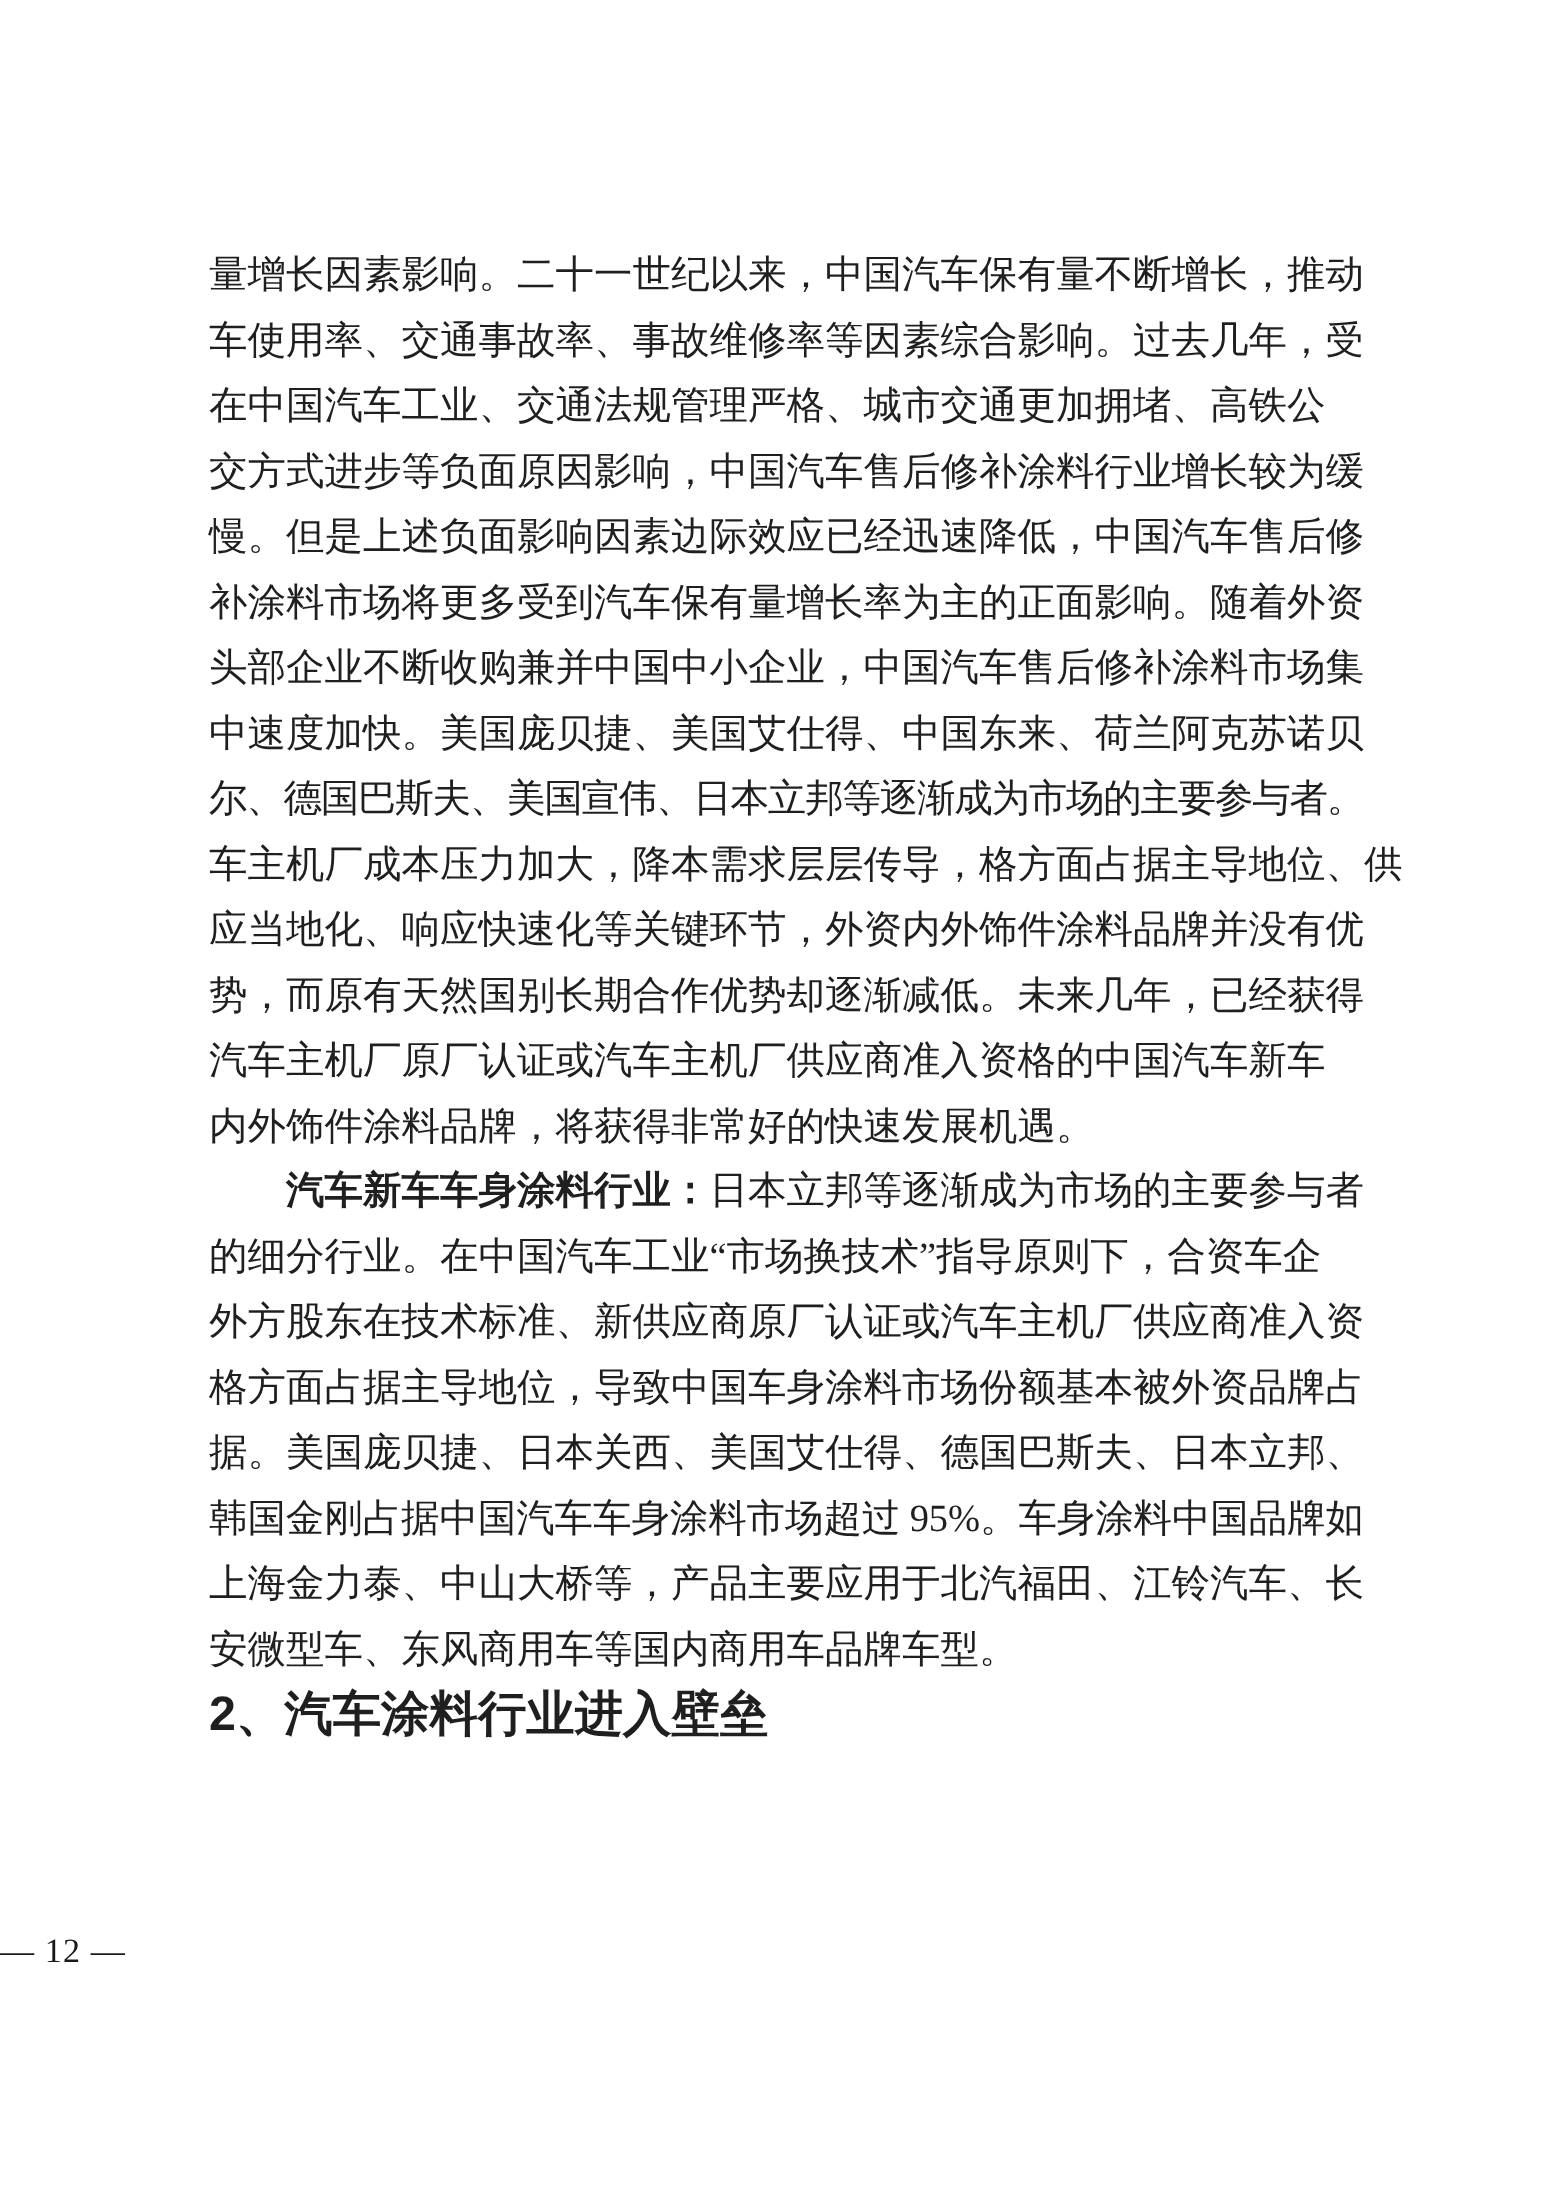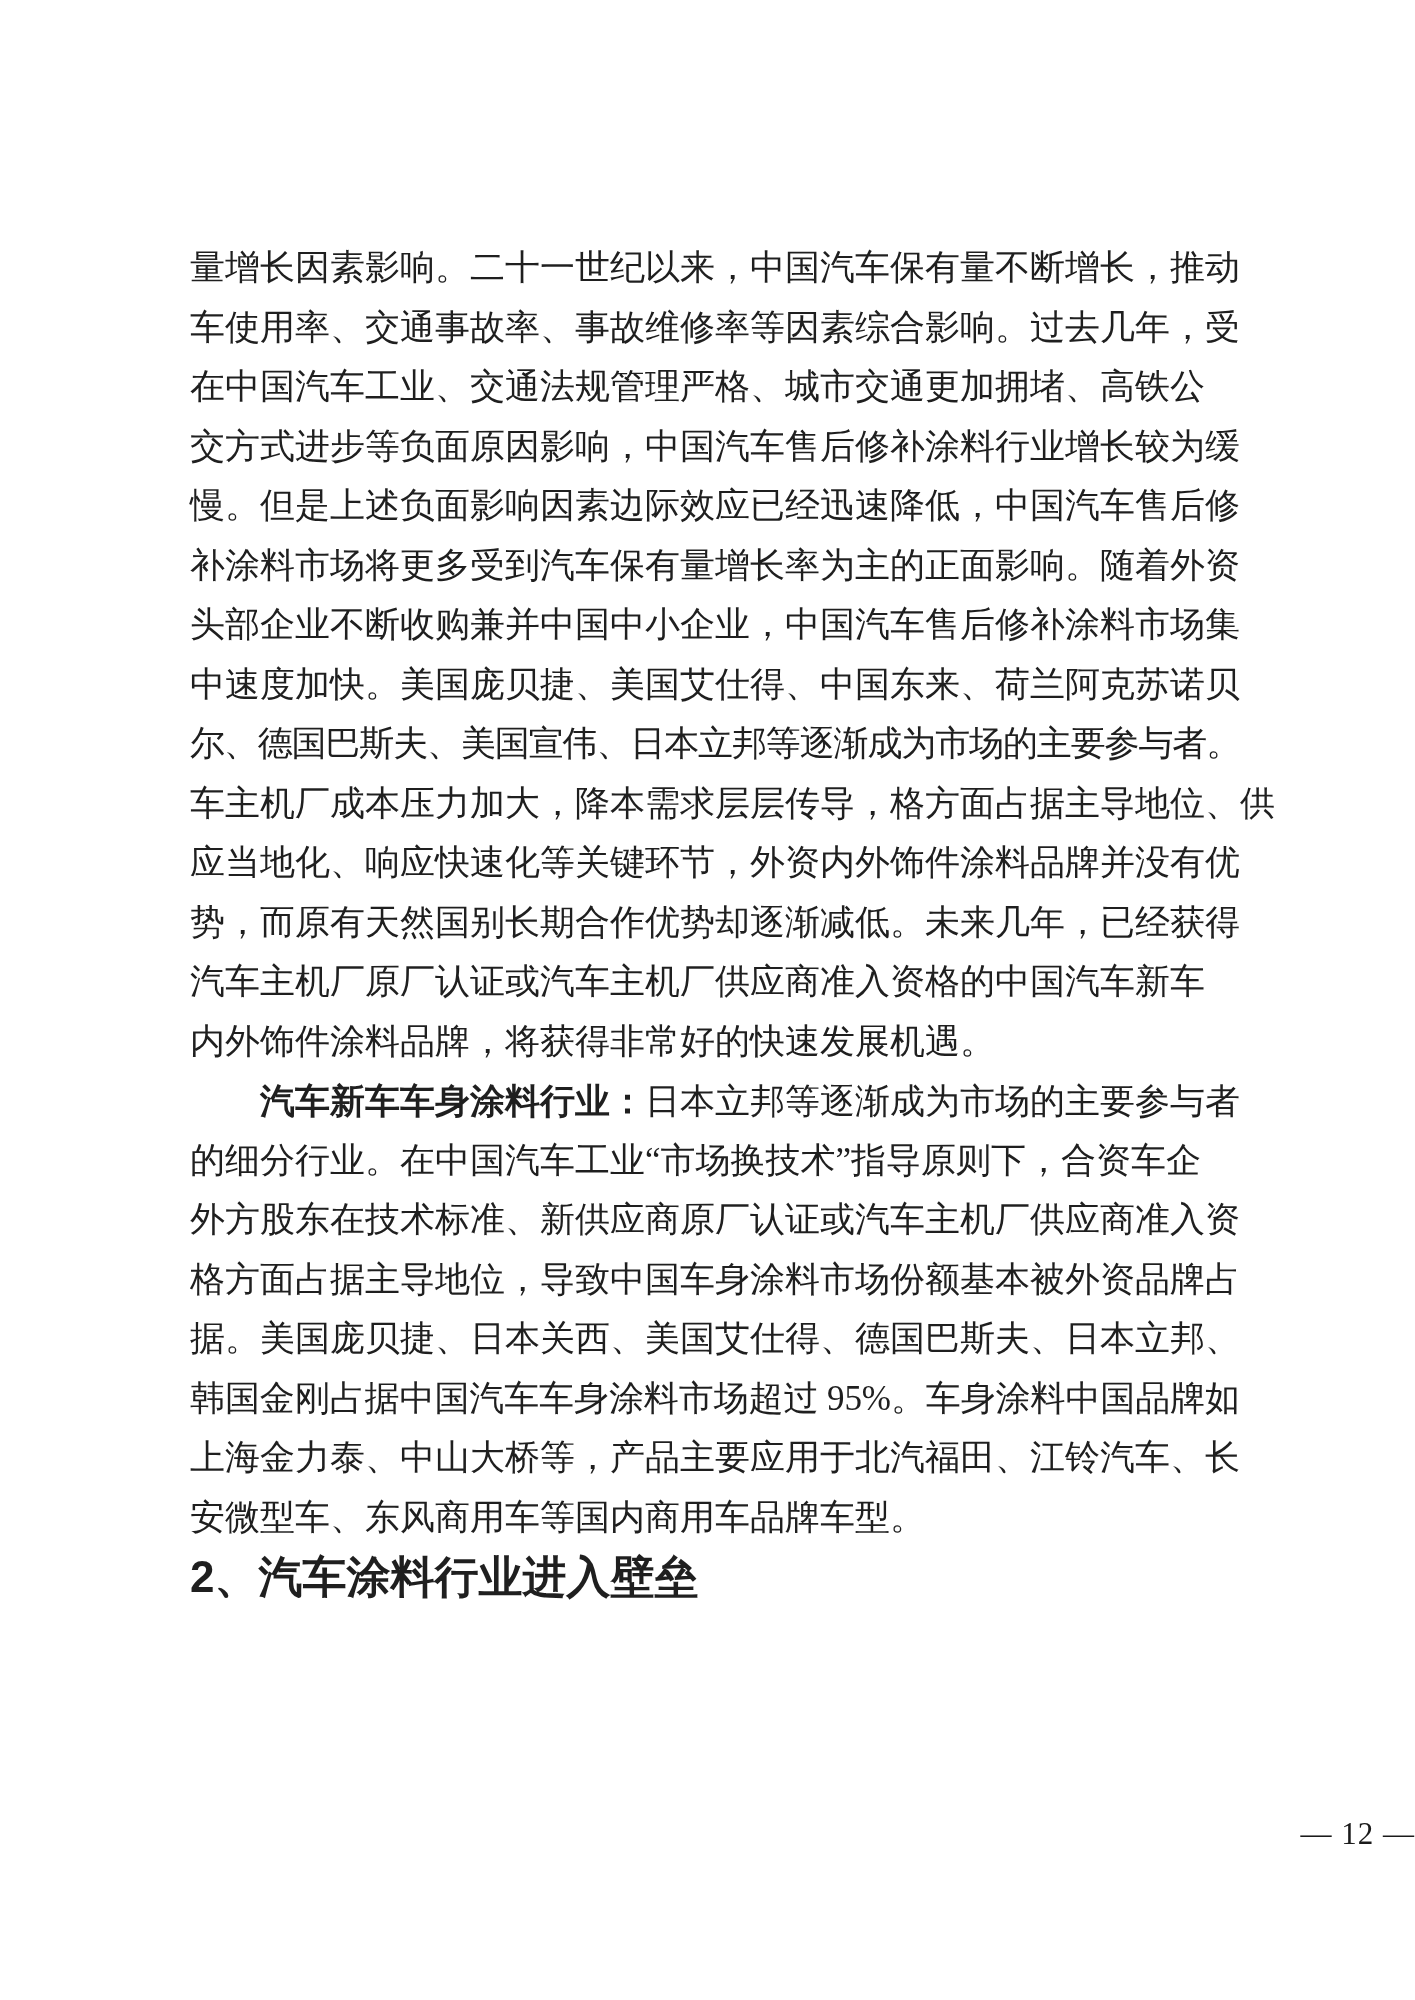--- a/index.html
+++ b/index.html
@@ -9,43 +9,43 @@
     height: 2000px;
     margin: 0 auto;
     background: #ffffff;
     font-family: "Liberation Serif", "DejaVu Serif", serif;
     color: #1f1f1f;
     overflow: hidden;
   }
   .text-block {
     position: absolute;
     left: 190px;
-    top: 238px;
+    top: 220px;
     width: 1050px;
   }
   .para { margin: 0; padding: 0; }
   .line {
     font-size: 35px;
     line-height: 59.5px;
     height: 59.5px;
     white-space: nowrap;
     overflow: visible;
   }
   .line.indent { text-indent: 70px; }
   .line b, .heading .line {
     font-weight: bold;
     font-family: "Liberation Sans", "DejaVu Sans", sans-serif;
   }
   .heading .line { font-size: 44px; }
   .footer {
     position: absolute;
     left: 0;
-    top: 1816px;
+    top: 1756px;
     width: 100%;
-    text-align: right;
+    text-align: left;
   }
   .page-num {
     font-size: 31px;
     letter-spacing: 1px;
     color: #1a1a1a;
   }
 </style>
 </head>
 <body>
 

